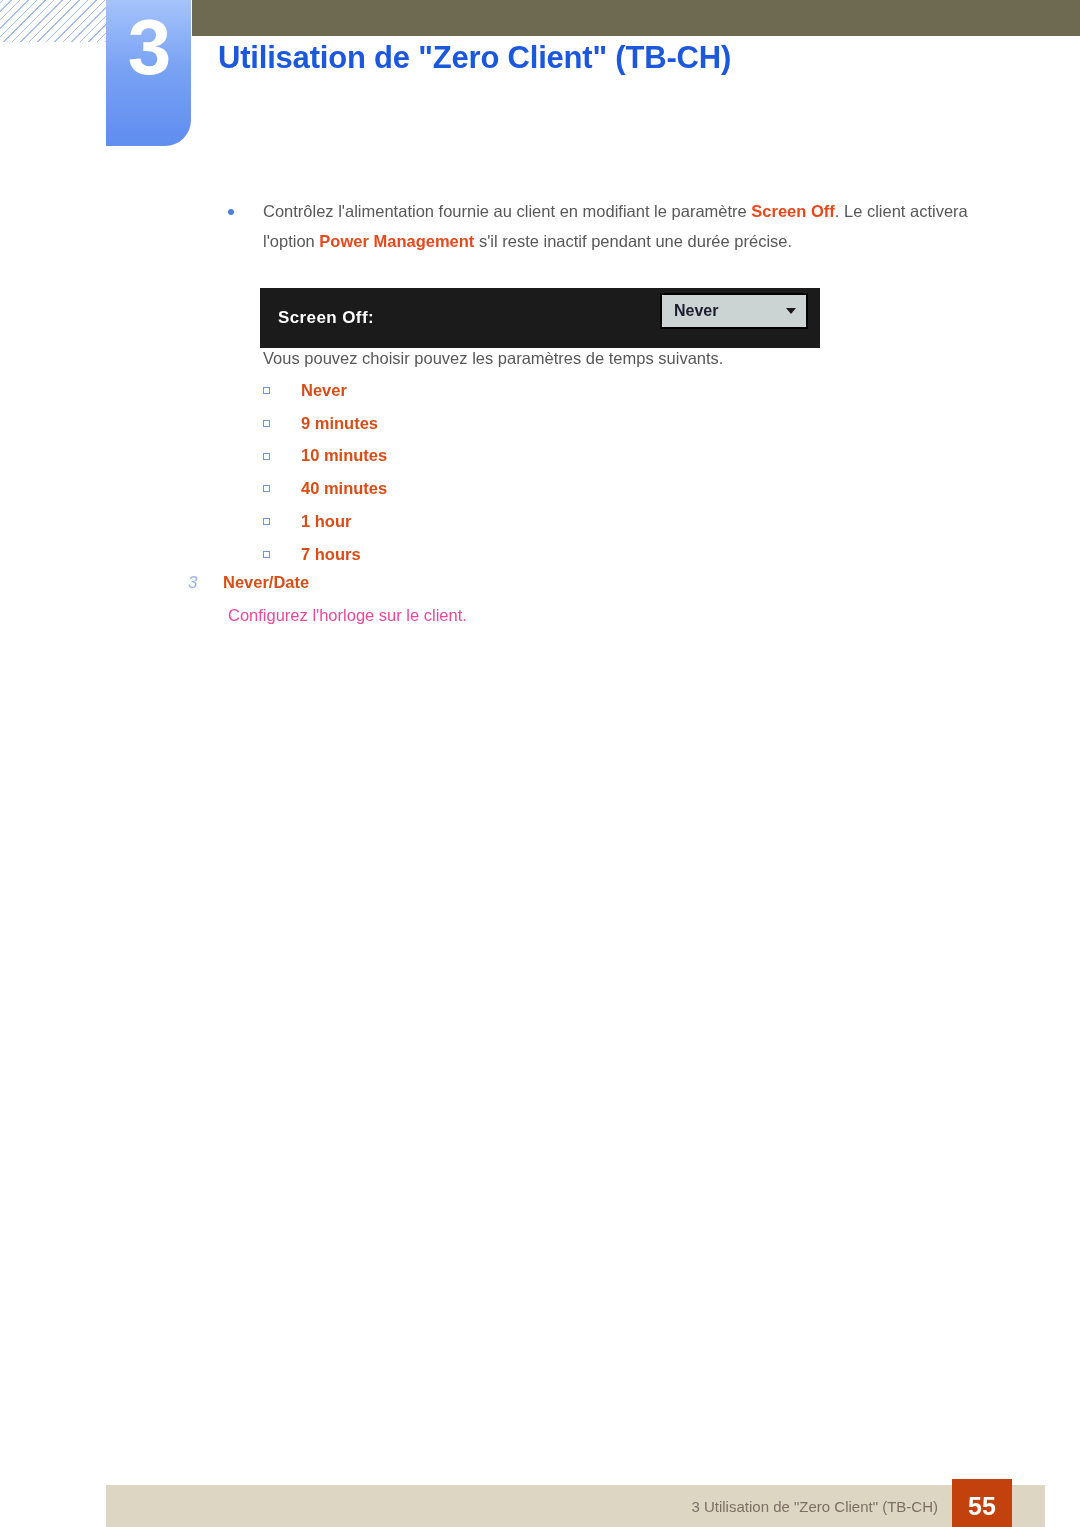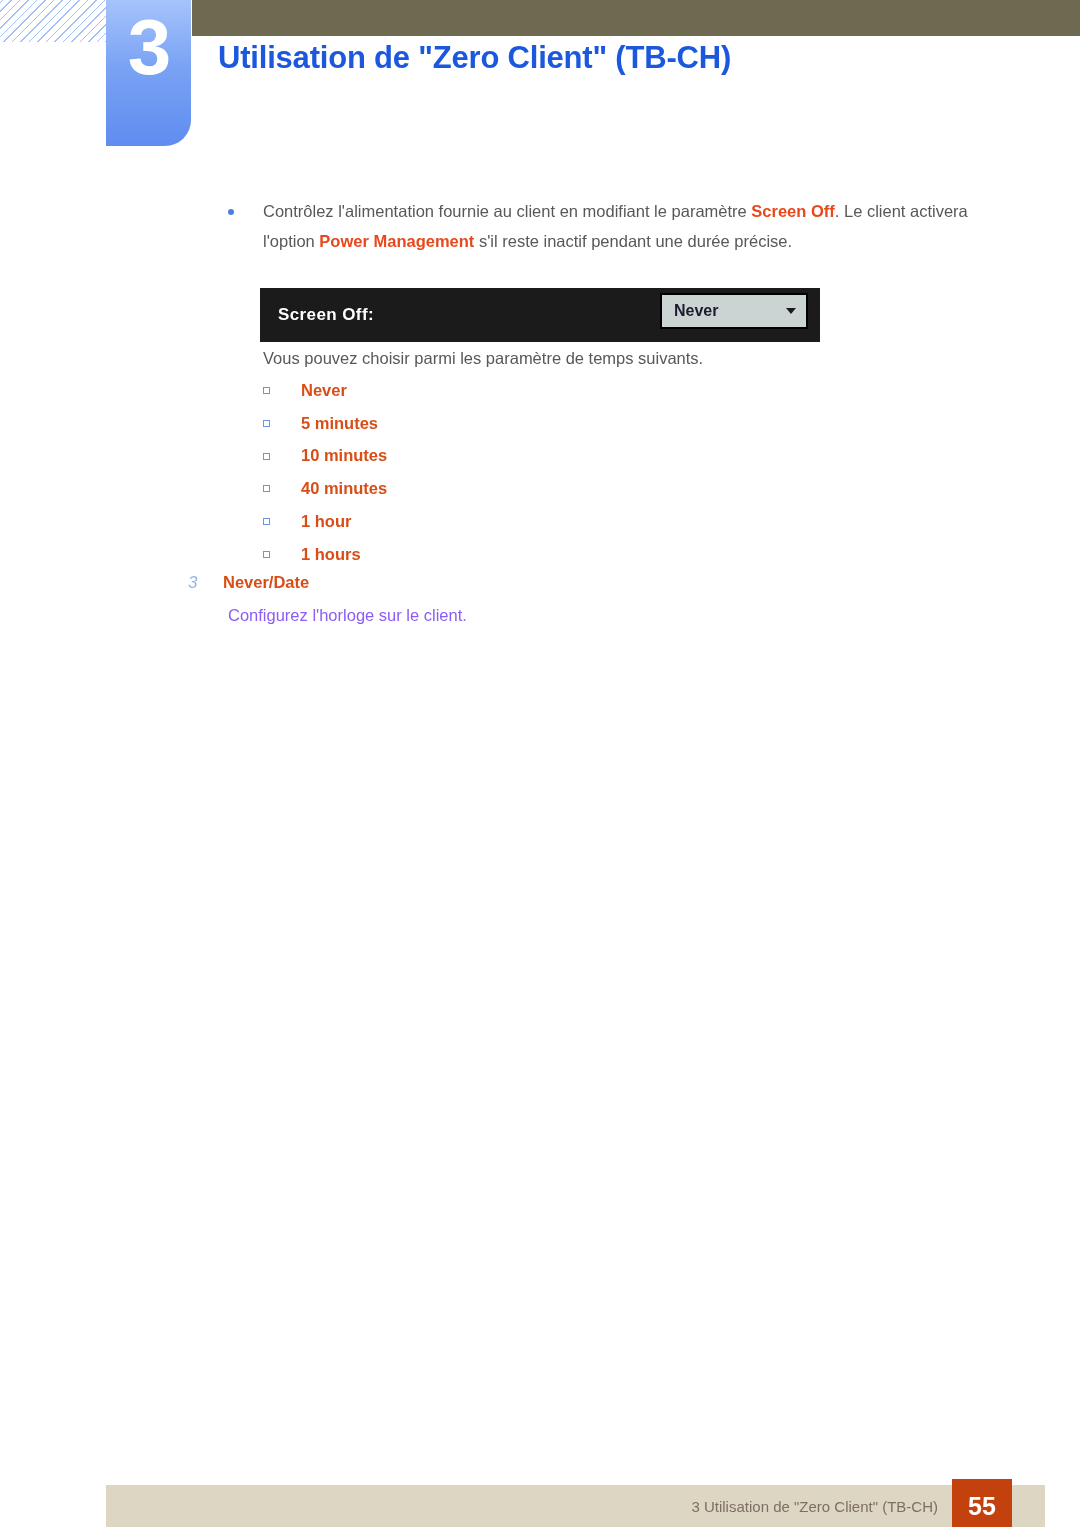--- a/index.html
+++ b/index.html
@@ -108,21 +108,21 @@
     color: #e8491c;
     font-weight: bold;
   }
 
   
   .widget {
     position: absolute;
     left: 260px;
     top: 92px;
     width: 560px;
-    height: 54px;
+    height: 60px;
     background: #1b1b1b;
     display: flex;
     align-items: center;
   }
   .widget-label {
     color: #ffffff;
     font-size: 17px;
     font-weight: bold;
     margin-left: 18px;
     letter-spacing: .4px;
@@ -213,21 +213,21 @@
   .step-title {
     font-size: 16.5px;
     font-weight: bold;
     color: #d94d16;
   }
   .step-desc {
     position: absolute;
     left: 228px;
     top: 410px;
     font-size: 16.5px;
-    color: #8b5cf6;
+    color: #ec4899;
   }
 
   
   .footer {
     position: absolute;
     left: 106px;
     bottom: 0;
     width: 939px;
     height: 42px;
     background: #dcd6c3;
@@ -279,46 +279,46 @@
   </div>
 
   <div class="widget">
     <span class="widget-label">Screen Off:</span>
     <div class="combo">
       <span class="combo-value">Never</span>
       <span class="combo-arrow"></span>
     </div>
   </div>
 
-  <div class="subpara">Vous pouvez choisir parmi les paramètre de temps suivants.</div>
+  <div class="subpara">Vous pouvez choisir pouvez les paramètres de temps suivants.</div>
 
   <div class="option-list">
     <div class="option-item">
       <span class="sq-bullet"></span>
       <span class="option-label">Never</span>
     </div>
     <div class="option-item">
       <span class="sq-bullet"></span>
-      <span class="option-label">5 minutes</span>
+      <span class="option-label">9 minutes</span>
     </div>
     <div class="option-item">
       <span class="sq-bullet"></span>
       <span class="option-label">10 minutes</span>
     </div>
     <div class="option-item">
       <span class="sq-bullet"></span>
       <span class="option-label">40 minutes</span>
     </div>
     <div class="option-item">
       <span class="sq-bullet"></span>
       <span class="option-label">1 hour</span>
     </div>
     <div class="option-item">
       <span class="sq-bullet"></span>
-      <span class="option-label">1 hours</span>
+      <span class="option-label">7 hours</span>
     </div>
   </div>
 
   <div class="step">
     <span class="step-num">3</span>
     <span class="step-title">Never/Date</span>
   </div>
   <div class="step-desc">Configurez l'horloge sur le client.</div>
 
 </div>

